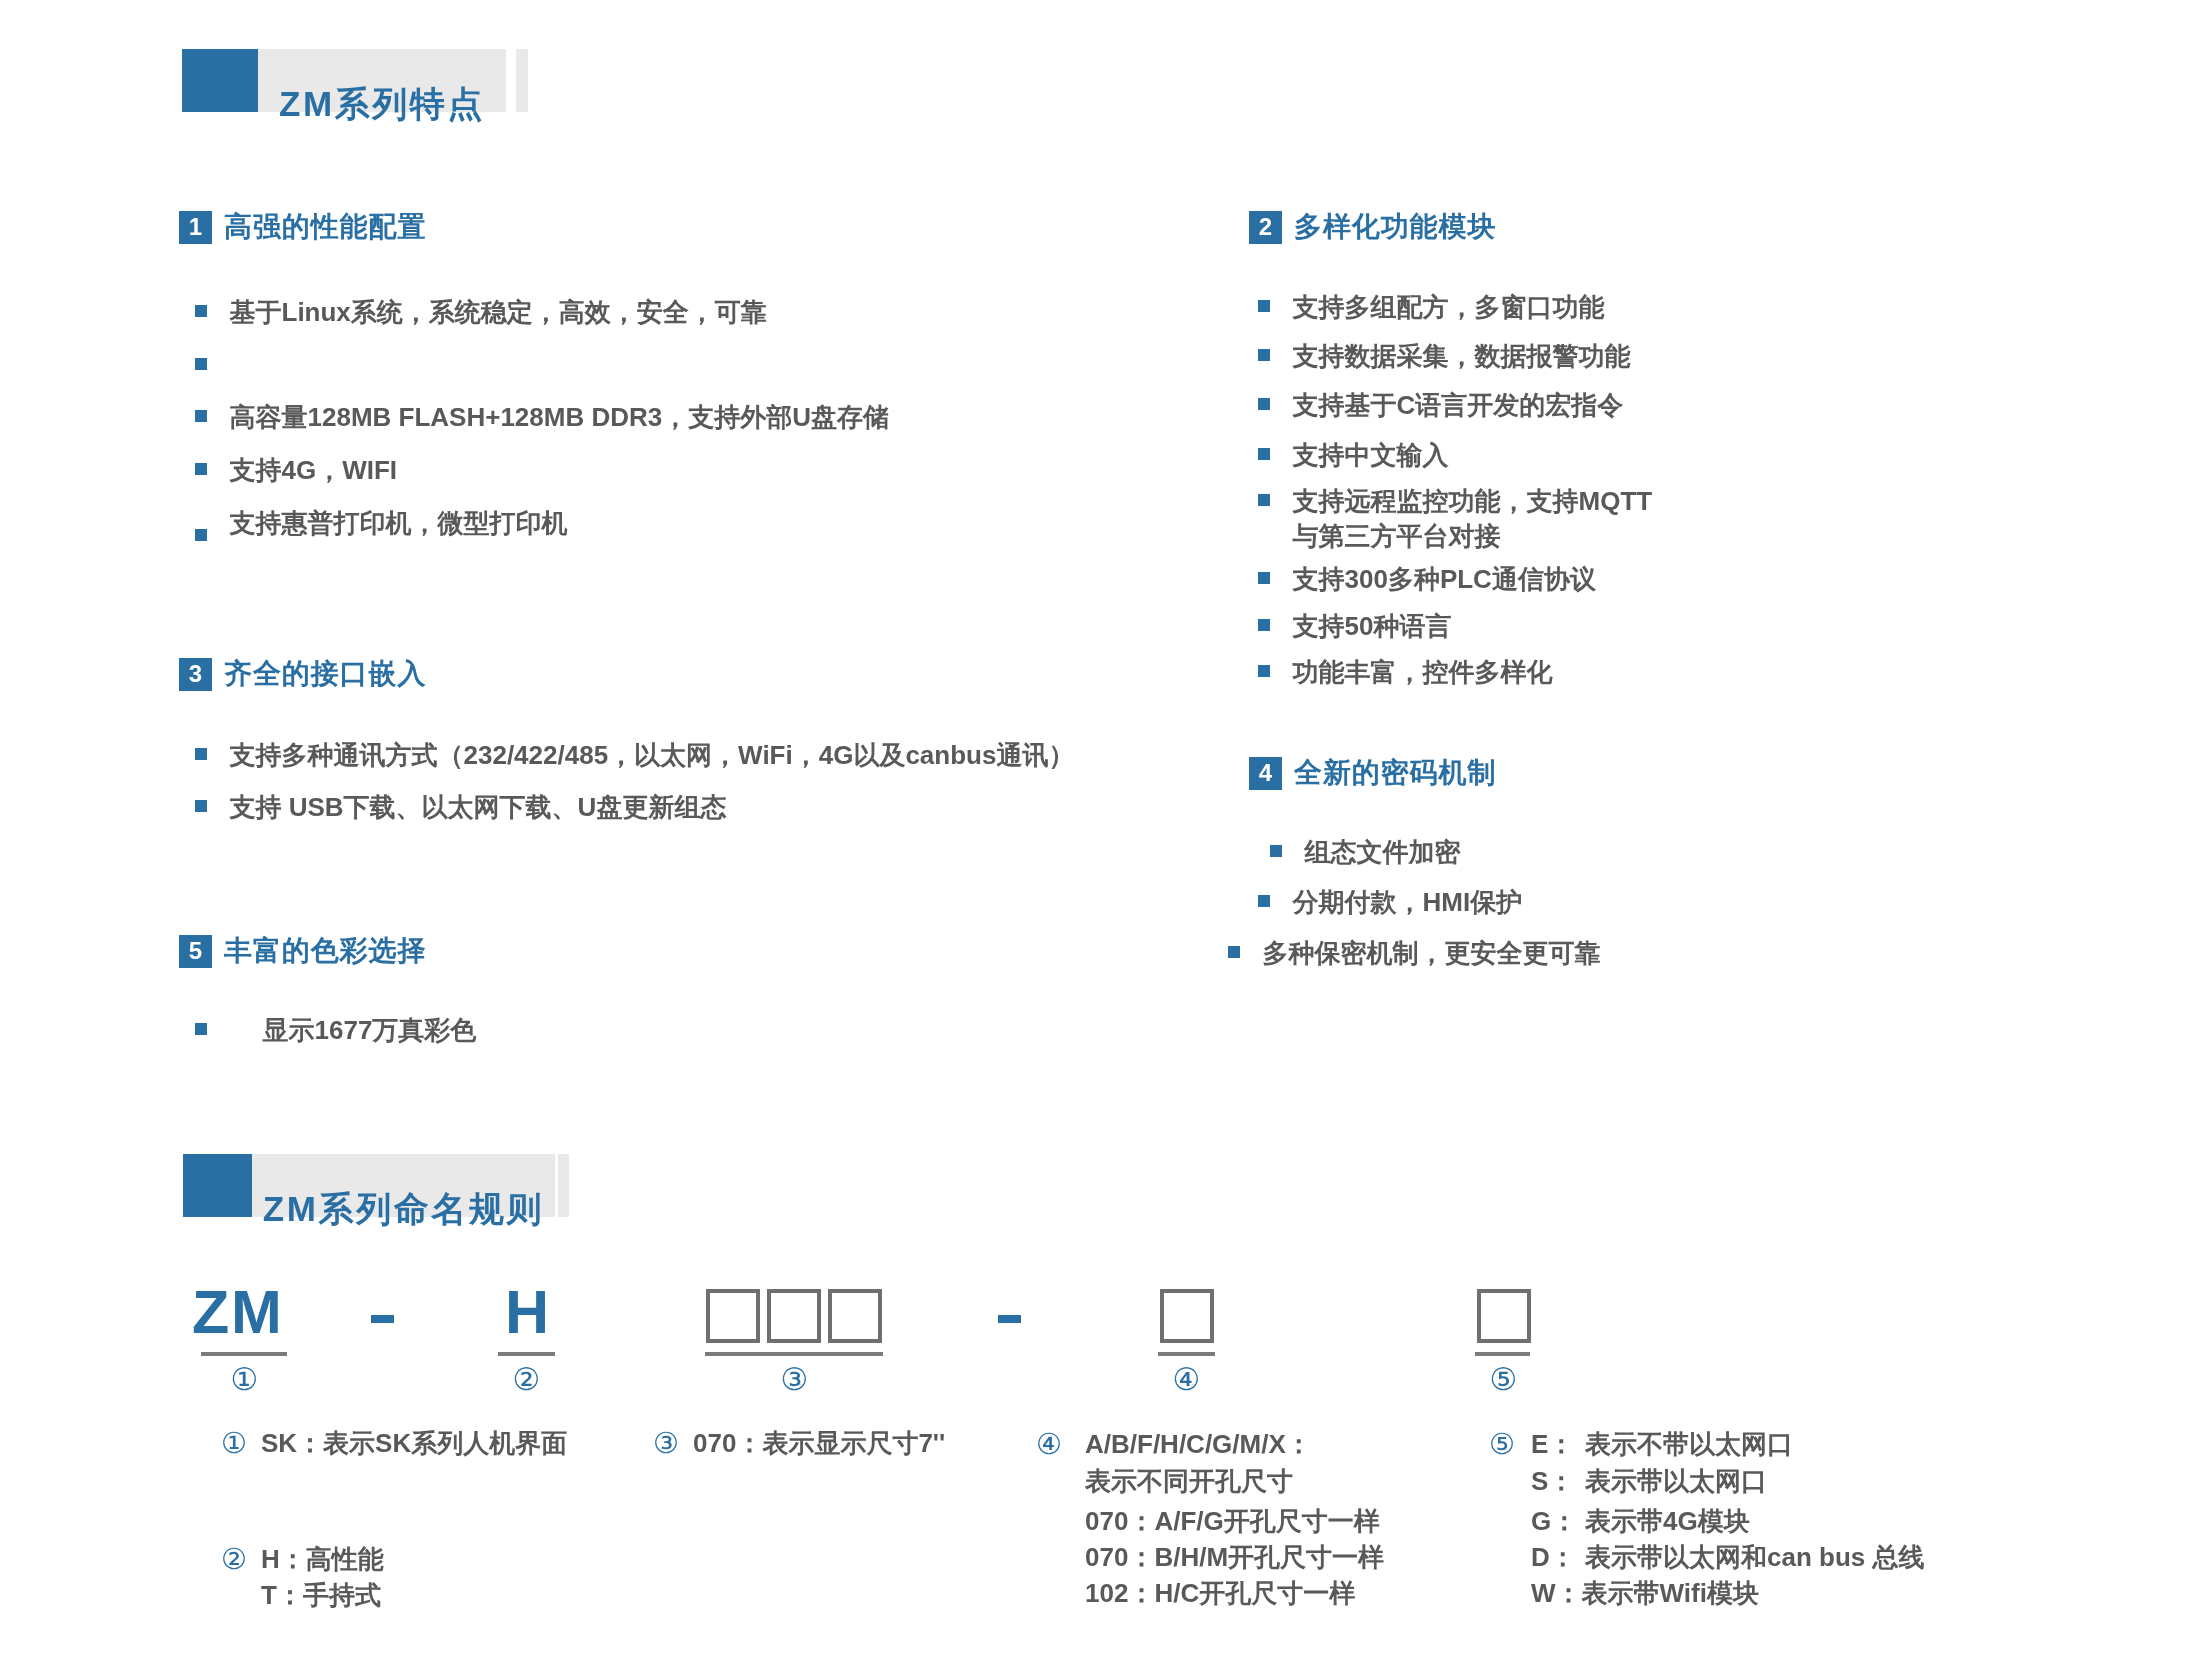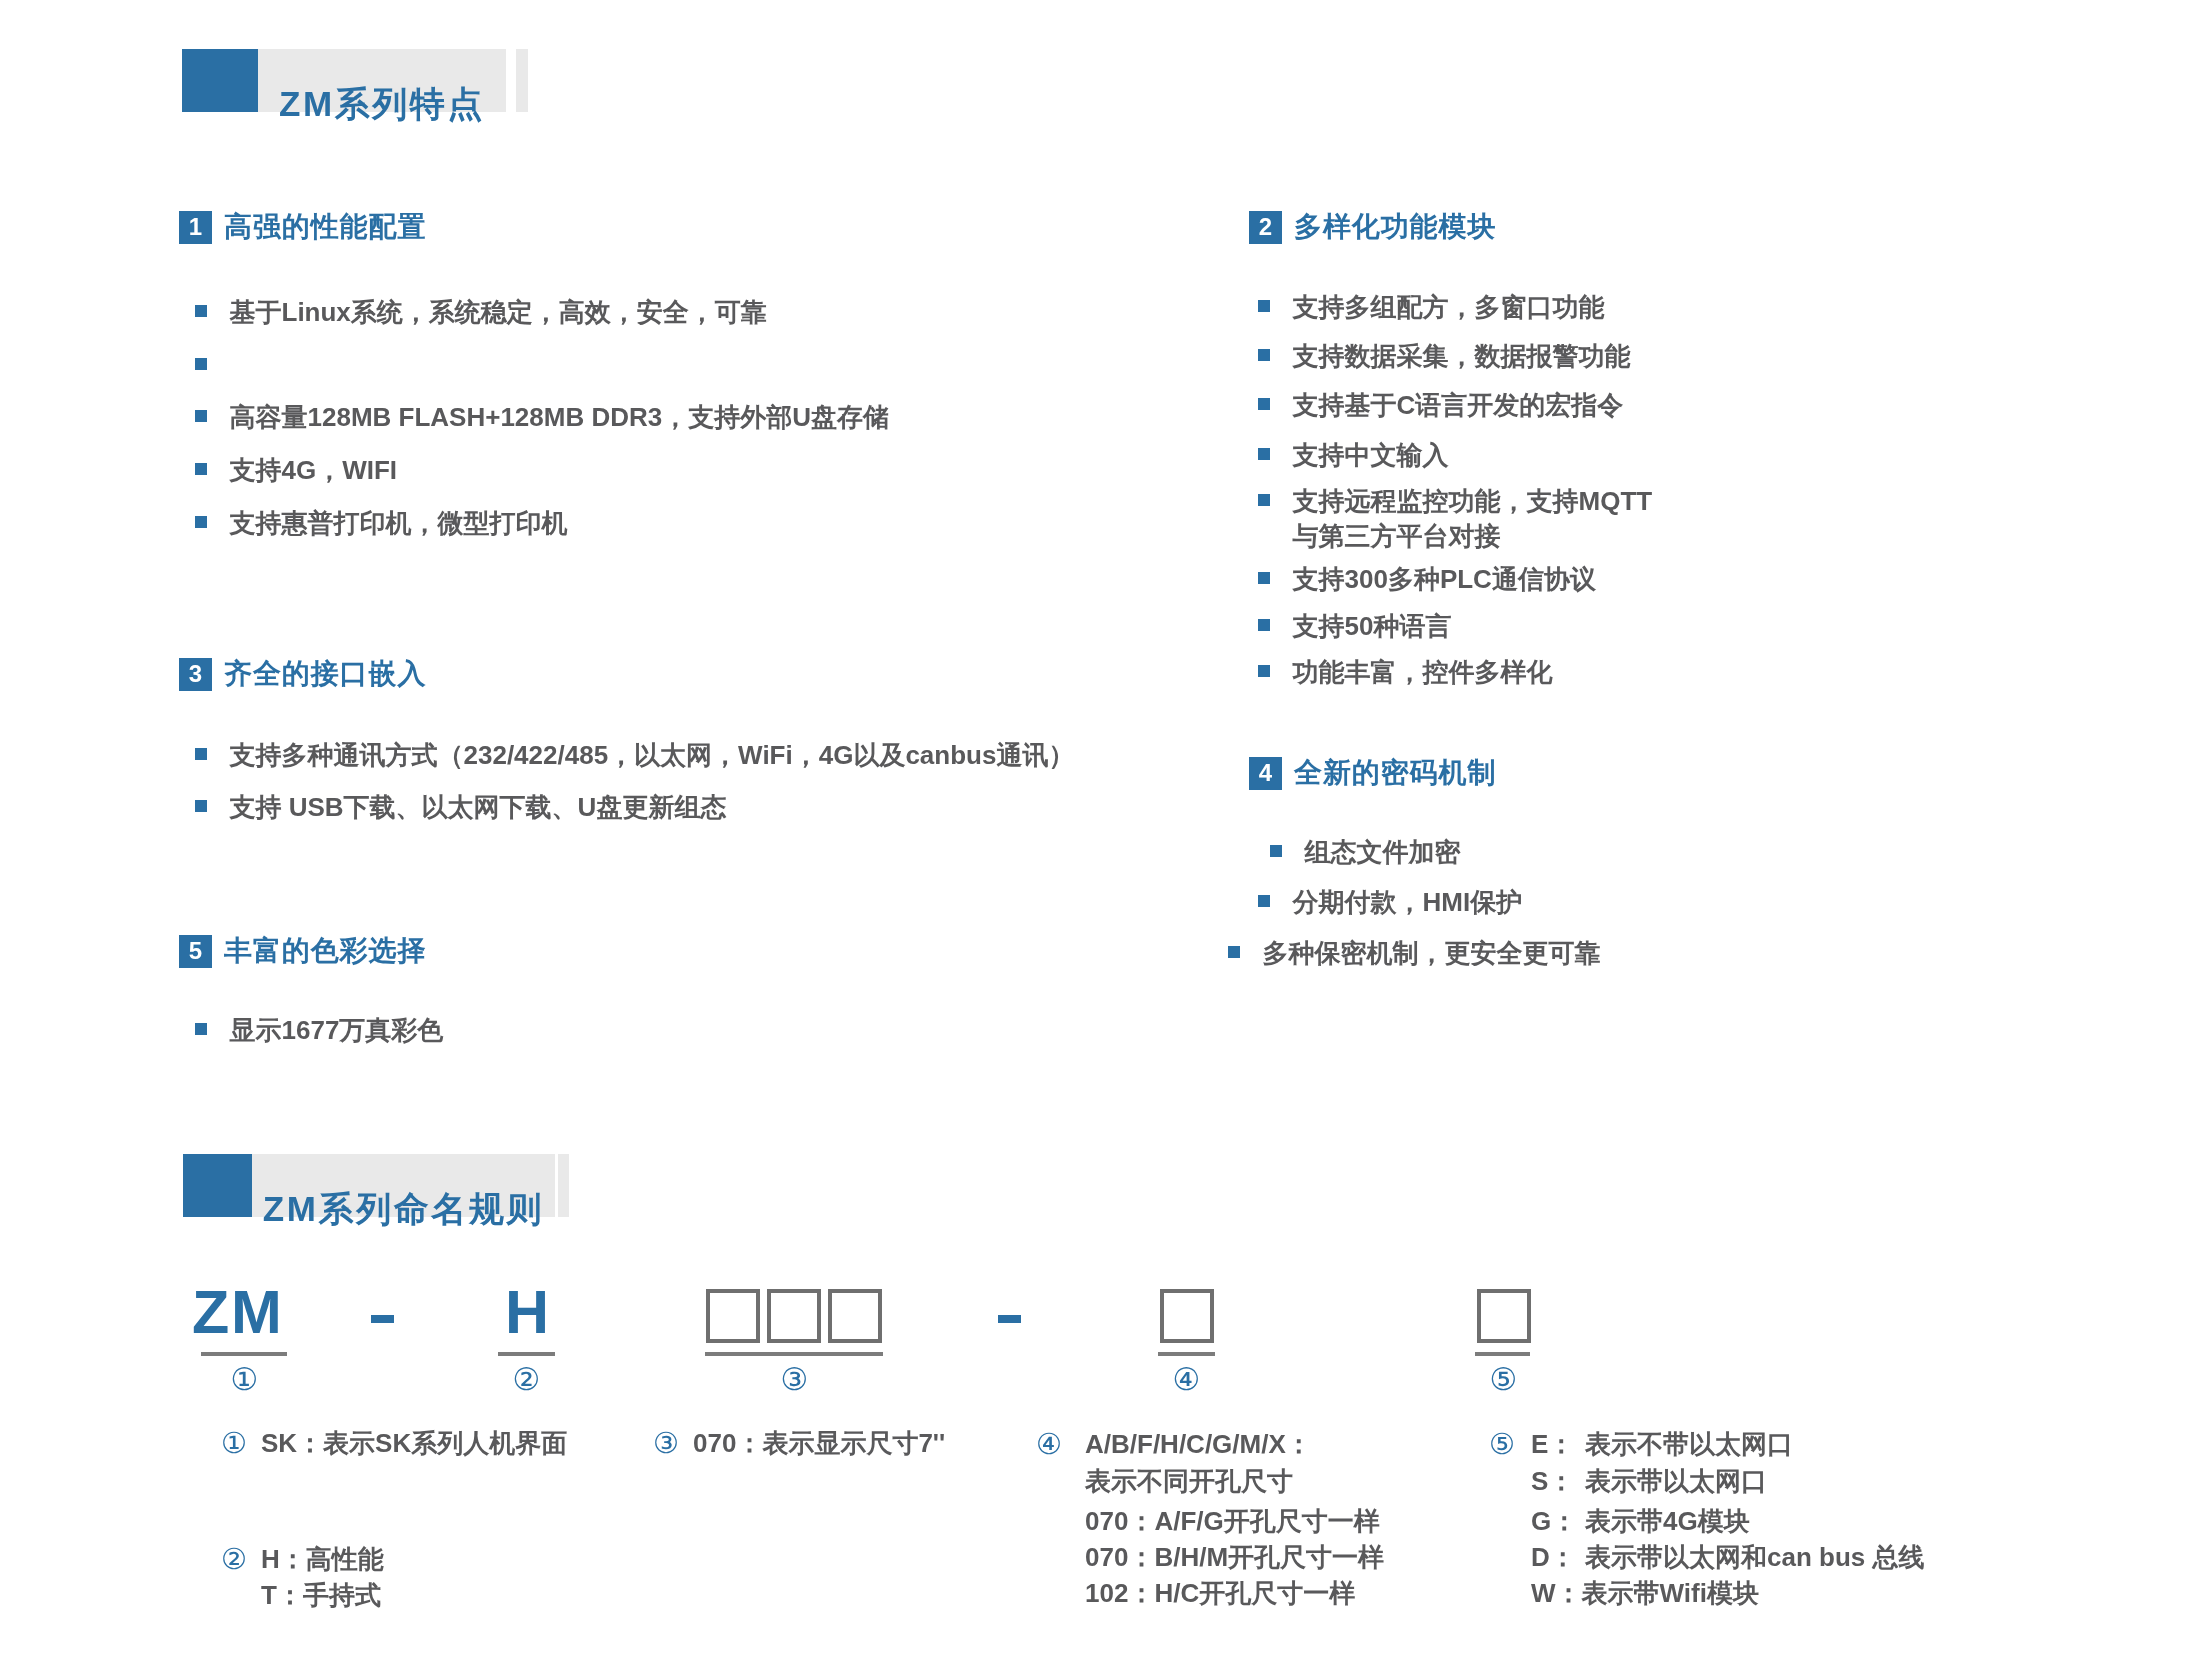--- a/index.html
+++ b/index.html
@@ -59,21 +59,21 @@
     <div class="bullet-sq"></div>
   </div>
   <div class="bullet" style="left:195px;top:400px;width:994px;">
     <div class="bullet-sq"></div>
     <div class="bullet-text">高容量128MB FLASH+128MB DDR3，支持外部U盘存储</div>
   </div>
   <div class="bullet" style="left:195px;top:453px;width:994px;">
     <div class="bullet-sq"></div>
     <div class="bullet-text">支持4G，WIFI</div>
   </div>
-  <div class="bullet" style="left:195px;top:506px;width:994px;">
+  <div class="bullet" style="left:195px;top:506px;width:994px;align-items:flex-end;">
     <div class="bullet-sq"></div>
     <div class="bullet-text">支持惠普打印机，微型打印机</div>
   </div>
 
   <div class="sec-h" style="left:1249px;top:208px;">
     <div class="sec-num">2</div>
     <div class="sec-title">多样化功能模块</div>
   </div>
   <div class="bullet" style="left:1258px;top:290px;width:778px;">
     <div class="bullet-sq"></div>
@@ -136,21 +136,21 @@
   </div>
   <div class="bullet" style="left:1228px;top:936px;width:778px;">
     <div class="bullet-sq"></div>
     <div class="bullet-text">多种保密机制，更安全更可靠</div>
   </div>
 
   <div class="sec-h" style="left:179px;top:932px;">
     <div class="sec-num">5</div>
     <div class="sec-title">丰富的色彩选择</div>
   </div>
-  <div class="bullet" style="left:195px;top:1013px;width:778px;">
+  <div class="bullet" style="left:195px;top:1013px;width:778px;gap:33px;">
     <div class="bullet-sq"></div>
     <div class="bullet-text">显示1677万真彩色</div>
   </div>
 
   <div class="banner" style="left:183px;top:1154px;">
     <div class="banner-sq" style="width:69px;"></div>
     <div class="banner-bar" style="width:303px;">
       <span class="banner-title">ZM系列命名规则</span>
     </div>
   </div>

